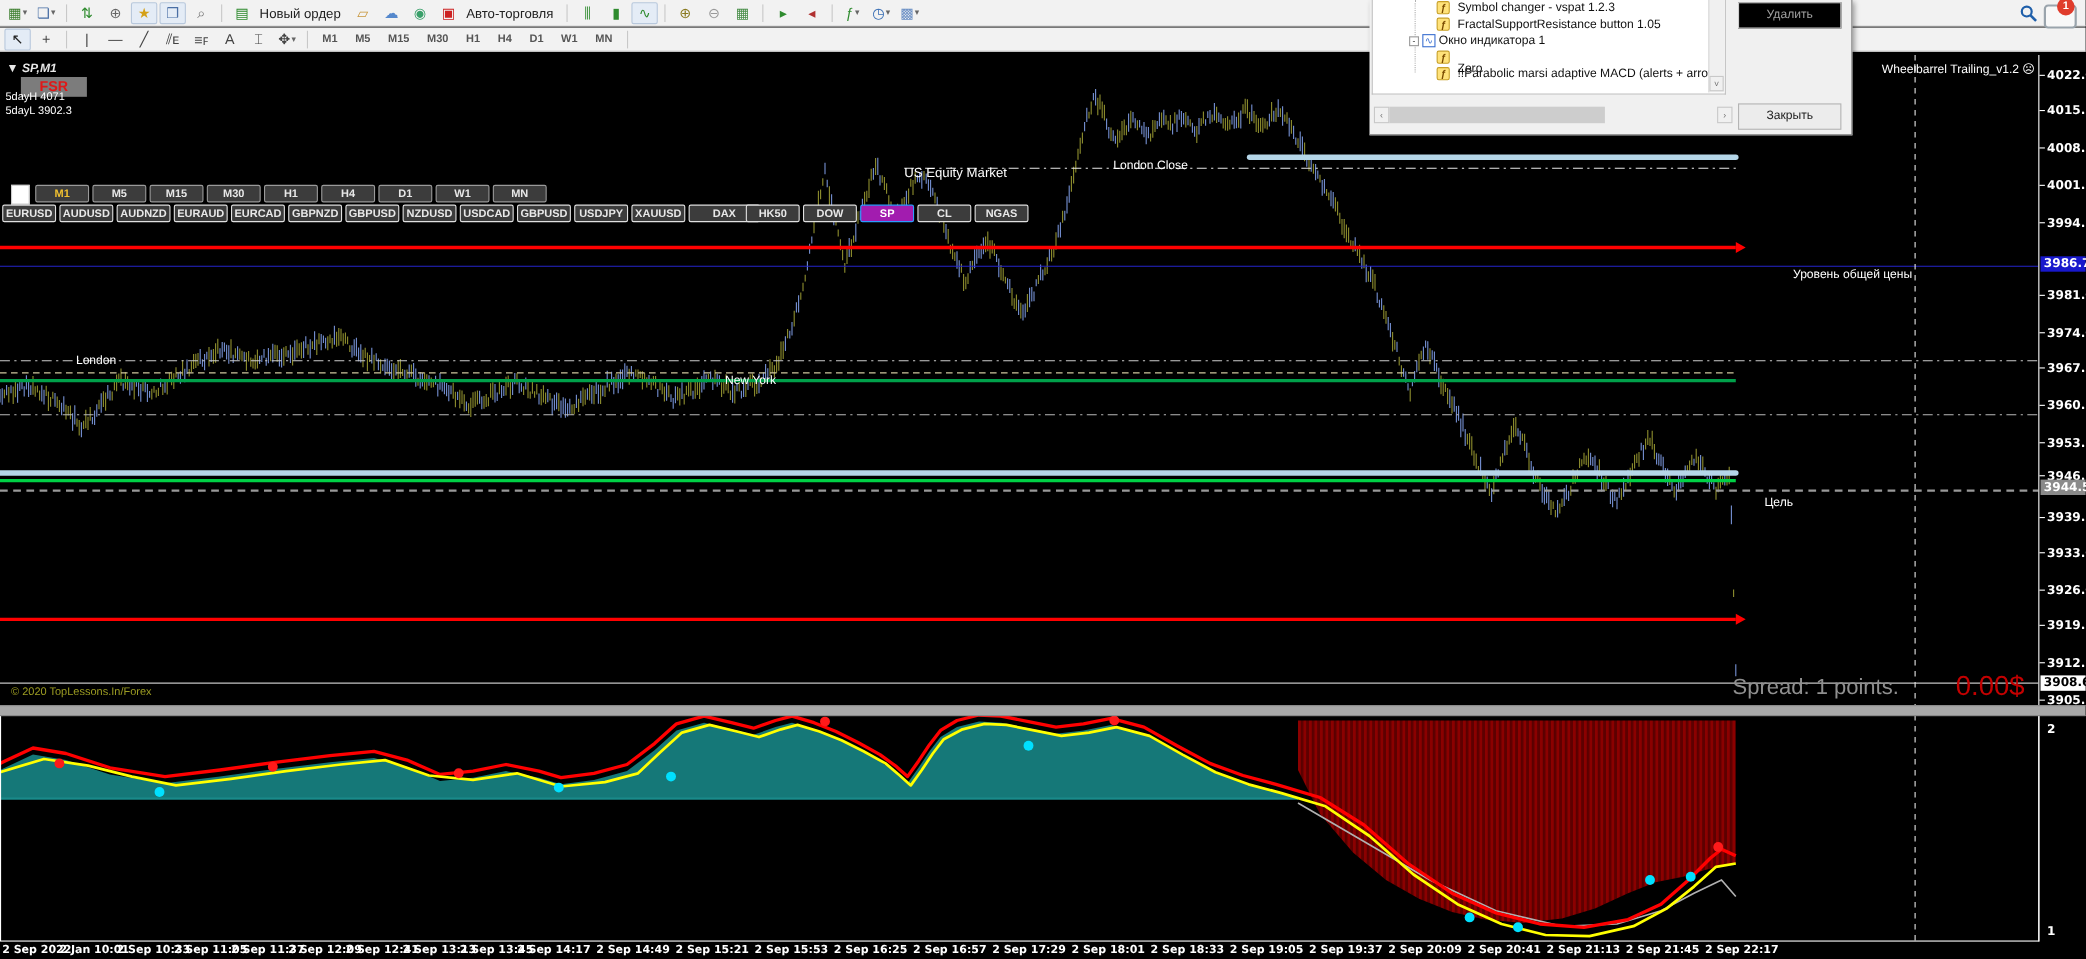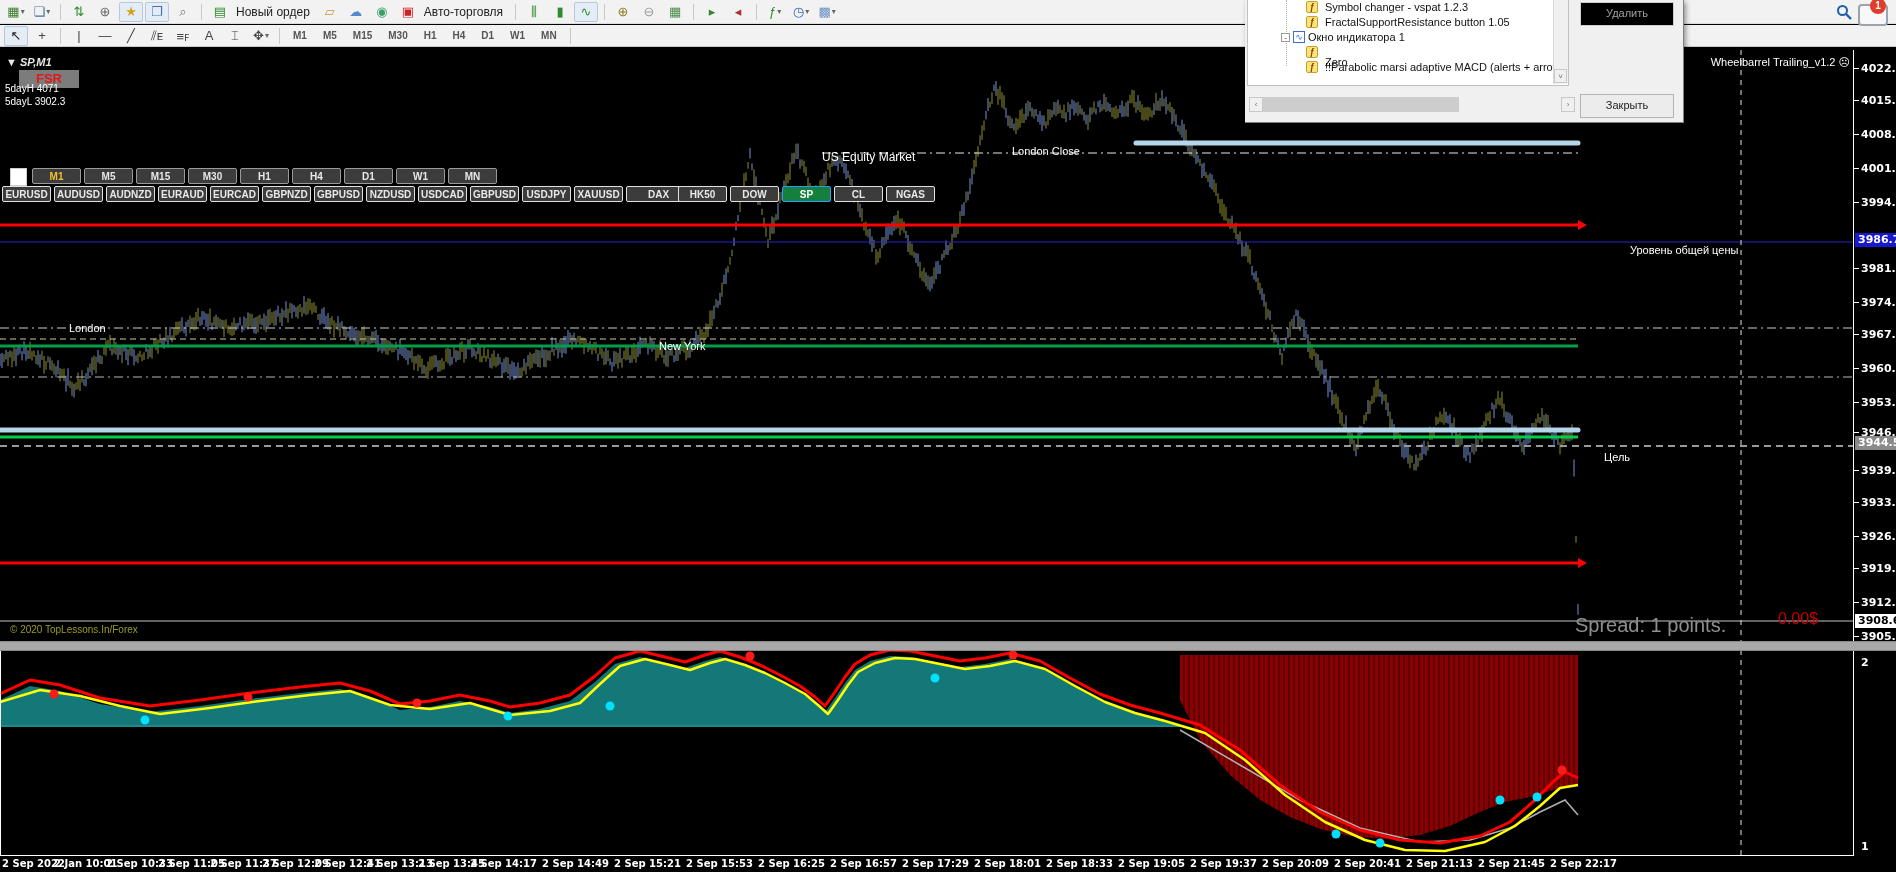--- a/index.html
+++ b/index.html
@@ -21,27 +21,27 @@
   
   .wtxt{color:#fff;white-space:nowrap;font-style:italic;}
   #symbol-label{left:6px;top:56px;font-size:11px;font-weight:bold;color:#e8e8e8;}
   #fsr-btn{left:19px;top:70px;width:60px;height:18px;background:#7c7c7c;color:#e01818;
     font-size:13px;font-weight:bold;text-align:center;line-height:18px;}
   #dayh{left:5px;top:83px;font-size:10px;color:#fff;}
   #dayl{left:5px;top:96px;font-size:10px;color:#fff;}
   #wheel{right:46px;top:56px;font-size:11px;color:#fff;}
   #copyright{left:10px;top:624px;font-size:10px;color:#9c9c22;}
   #spread{left:1575px;top:614px;font-size:20px;color:#8f8f8f;}
-  #pl{left:1778px;top:610px;font-size:16px;color:#c40000;}
+  #pl{left:1778px;top:610px;font-size:25px;color:#c40000;}
   .chart-annot{color:#fff;white-space:nowrap;}
   
   .cbtn{position:absolute;height:16px;background:#3c3c3c;border:1px solid #9a9a9a;border-radius:2px;
     color:#e8e8e8;font-size:10px;font-weight:bold;text-align:center;line-height:15px;box-sizing:border-box;}
   .cbtn.sym{border-color:#e0e0e0;}
-  .cbtn.active-sym{background:#15803d;border-color:#2e9bff;color:#fff;}
+  .cbtn.active-sym{background:#a21caf;border-color:#2e9bff;color:#fff;}
   .cbtn.active-tf{color:#f0c030;}
   #white-square{left:10px;top:168px;width:15px;height:16px;background:#fff;border:1px solid #ccc;}
   
   .axis-lbl{position:absolute;left:1861px;color:#fff;font-size:11px;font-weight:bold;
     font-family:"DejaVu Sans",sans-serif;white-space:nowrap;}
   .axis-tick{position:absolute;left:1854px;width:5px;height:1px;background:#fff;}
   .price-box{position:absolute;left:1855px;width:41px;height:14px;font-size:11px;font-weight:bold;
     font-family:"DejaVu Sans",sans-serif;text-align:left;padding-left:3px;line-height:14px;box-sizing:border-box;}
   .time-lbl{position:absolute;top:858px;color:#fff;font-size:10px;font-weight:bold;
     font-family:"DejaVu Sans",sans-serif;white-space:nowrap;}

